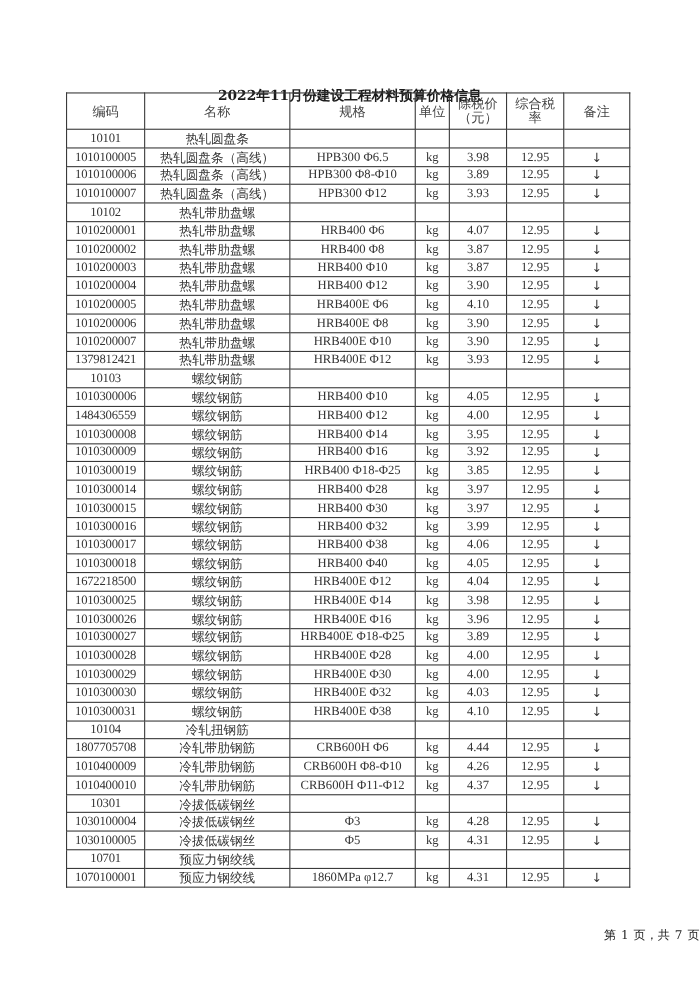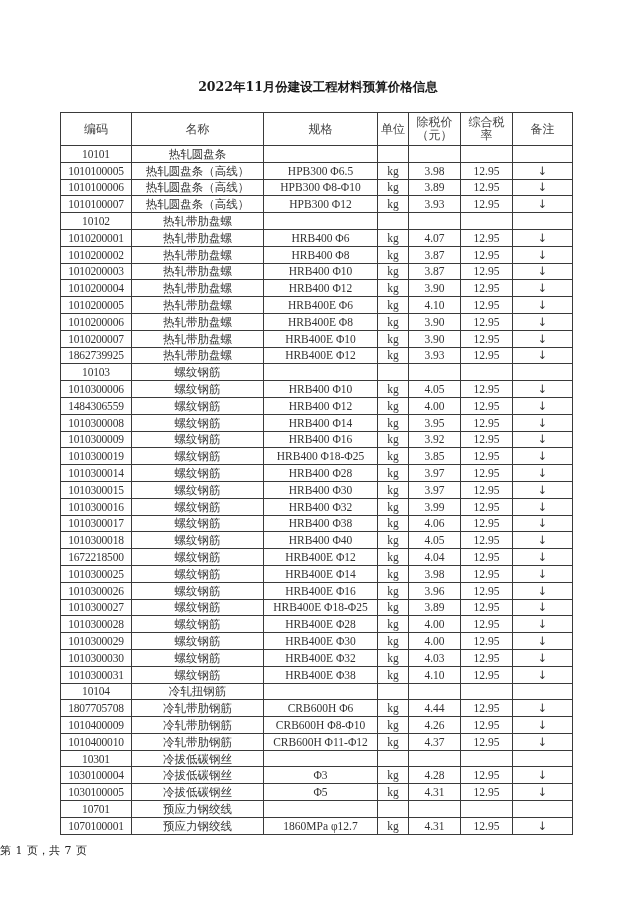--- a/index.html
+++ b/index.html
@@ -1,29 +1,29 @@
 <!DOCTYPE html>
 <html><head>
   <meta charset="utf-8">
   <style>
     html, body { margin: 0; padding: 0; background: #ffffff; }
     body { width: 636px; height: 900px; position: relative; overflow: hidden; font-family: "DejaVu Serif", "Liberation Serif", serif; color: #2a2a2a; }
     .title { position: absolute; left: 0; width: 636px; top: 79px; text-align: center; font-family: "DejaVu Serif", serif; font-weight: bold; font-size: 12.5px; color: #1a1a1a; letter-spacing: 0; }
-    table.price { position: absolute; left: 60px; top: 112px; width: 512px; border-collapse: collapse; table-layout: fixed; }
+    table.price { position: absolute; left: 60px; top: 84px; width: 512px; border-collapse: collapse; table-layout: fixed; }
     table.price td, table.price th { border: 1px solid #3a3a3a; padding: 0; text-align: center; vertical-align: middle; overflow: hidden; white-space: nowrap; font-weight: normal; }
     table.price th { height: 32px; font-size: 12px; line-height: 13px; color: #444; font-family: "DejaVu Serif", serif; white-space: normal; }
     table.price td { height: 15.8px; font-size: 11.5px; line-height: 14px; color: #333; }
     td.code { font-family: "Liberation Serif", serif; font-size: 12.5px; letter-spacing: -0.2px; margin-top: 12px; }
     td.name { font-family: "DejaVu Serif", serif; font-size: 11.5px; color: #555; }
     td.spec { font-family: "Liberation Serif", serif; font-size: 12.5px; }
     td.unit { font-family: "Liberation Serif", serif; font-size: 12.5px; }
     td.price-v, td.tax { font-family: "Liberation Serif", serif; font-size: 12.5px; text-align: left; padding-left: 14px; }
     td.tax { padding-left: 16px; }
     td.note { font-family: "DejaVu Sans", sans-serif; font-size: 11px; color: #444; }
-    .footer { position: absolute; left: 0; width: 636px; top: 843px; text-align: left; font-size: 11px; color: #222; font-family: "DejaVu Serif", serif; word-spacing: 1px; }
+    .footer { position: absolute; left: 0; width: 636px; top: 843px; text-align: right; font-size: 11px; color: #222; font-family: "DejaVu Serif", serif; word-spacing: 1px; }
   </style>
 </head>
 <body>
 
 <div class="title">2022年11月份建设工程材料预算价格信息</div>
 
 <table class="price">
   <colgroup>
     <col style="width:71px">
     <col style="width:132px">
@@ -147,21 +147,21 @@
       <tr>
         <td class="code">1010200007</td>
         <td class="name">热轧带肋盘螺</td>
         <td class="spec">HRB400E Φ10</td>
         <td class="unit">kg</td>
         <td class="price-v">3.90</td>
         <td class="tax">12.95</td>
         <td class="note">↓</td>
       </tr>
       <tr>
-        <td class="code">1862739925</td>
+        <td class="code">1379812421</td>
         <td class="name">热轧带肋盘螺</td>
         <td class="spec">HRB400E Φ12</td>
         <td class="unit">kg</td>
         <td class="price-v">3.93</td>
         <td class="tax">12.95</td>
         <td class="note">↓</td>
       </tr>
       <tr>
         <td class="code">10103</td>
         <td class="name">螺纹钢筋</td>

